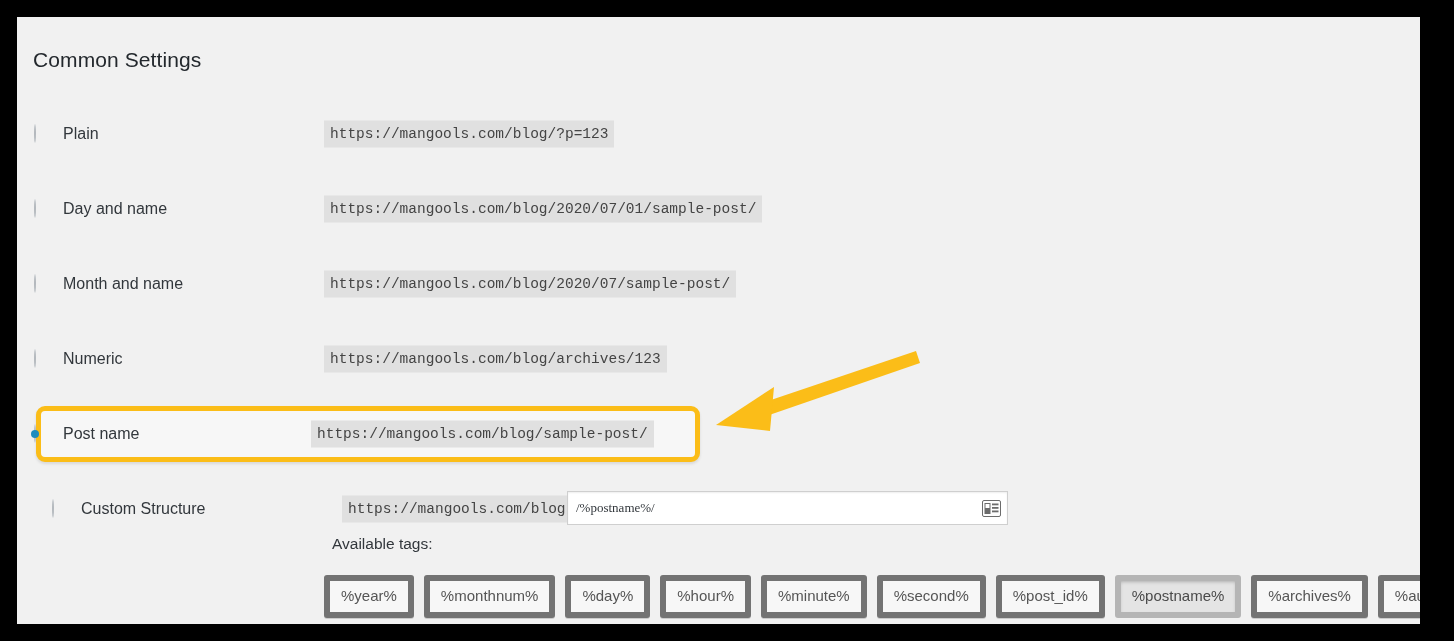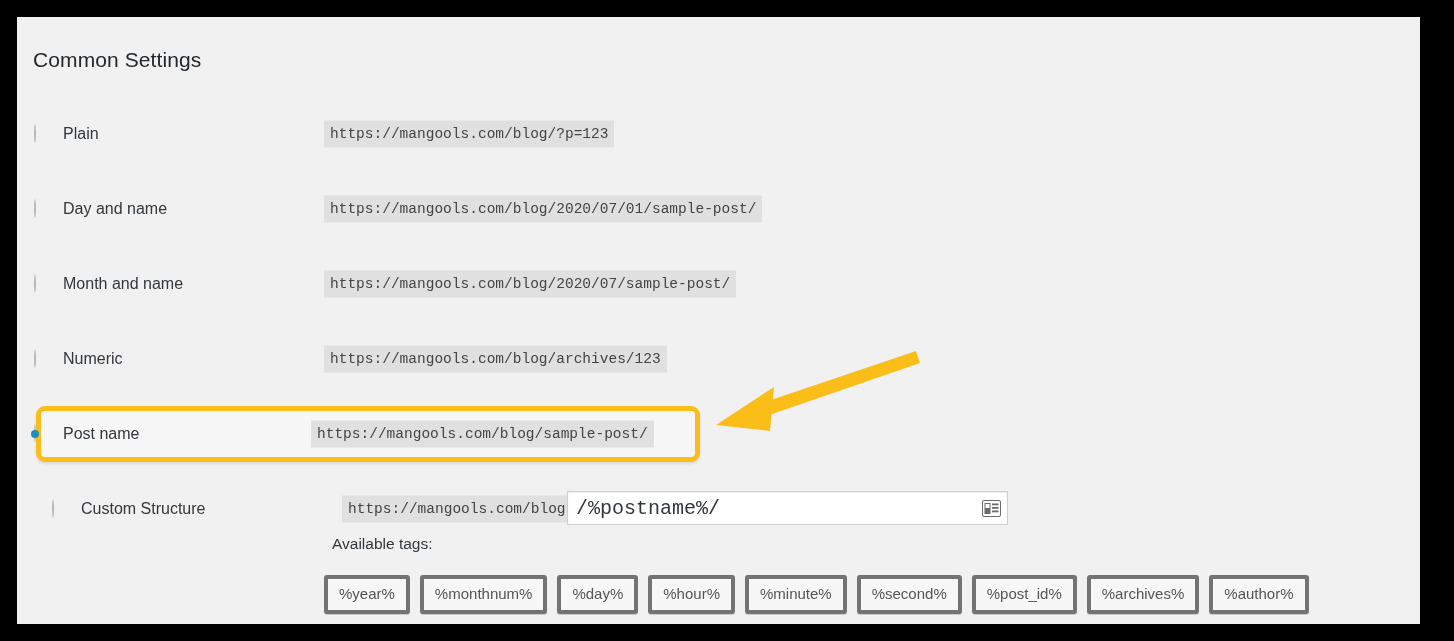--- a/index.html
+++ b/index.html
@@ -131,22 +131,22 @@
     border: 1px solid #cfcfcf;
     box-sizing: border-box;
     box-shadow: inset 0 1px 2px rgba(0,0,0,.07);
     display: flex;
     align-items: center;
   }
   #custom-input {
     border: 0;
     outline: none;
     background: transparent;
-    font-family: Liberation Mono, monospace;
-    font-size: 20px;
+    font-family: Liberation Serif, serif;
+    font-size: 13px;
     color: #32373c;
     padding: 0 8px;
     flex: 1;
     height: 100%;
   }
   .formfill-icon {
     width: 19px;
     height: 17px;
     margin-right: 6px;
     flex: 0 0 auto;
@@ -163,21 +163,21 @@
   #tags-row {
     position: absolute;
     left: 307px;
     top: 558px;
     display: flex;
     gap: 10px;
     align-items: flex-start;
   }
   .tag-btn {
     background: #f7f7f7;
-    border: 4px solid #737373;
+    border: 6px solid #737373;
     border-radius: 3px;
     color: #555;
     font-size: 15px;
     font-family: "Liberation Sans", sans-serif;
     padding: 5px 11px 6px;
     line-height: 20px;
     box-shadow: 0 1px 0 #ccc;
     cursor: pointer;
     white-space: nowrap;
   }
@@ -258,20 +258,21 @@
     <div class="avail-label">Available tags:</div>
 
     <div id="tags-row">
         <button class="tag-btn">%year%</button>
         <button class="tag-btn">%monthnum%</button>
         <button class="tag-btn">%day%</button>
         <button class="tag-btn">%hour%</button>
         <button class="tag-btn">%minute%</button>
         <button class="tag-btn">%second%</button>
         <button class="tag-btn">%post_id%</button>
+        <button class="tag-btn active">%postname%</button>
         <button class="tag-btn">%archives%</button>
         <button class="tag-btn">%author%</button>
       </div>
 
     <svg id="arrow-annotation" viewBox="0 0 230 112">
       <g fill="#fbbd18">
         <polygon points="216,16 220,28 46,88 41,75"></polygon>
         <polygon points="16,90 74,52 70,96"></polygon>
       </g>
     </svg>

